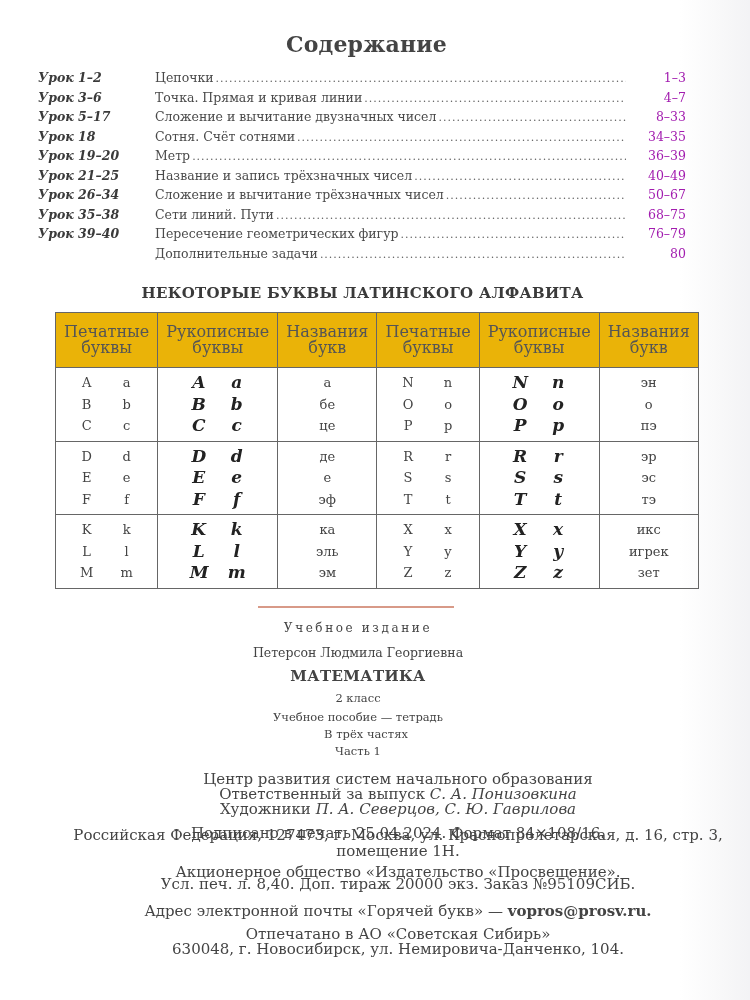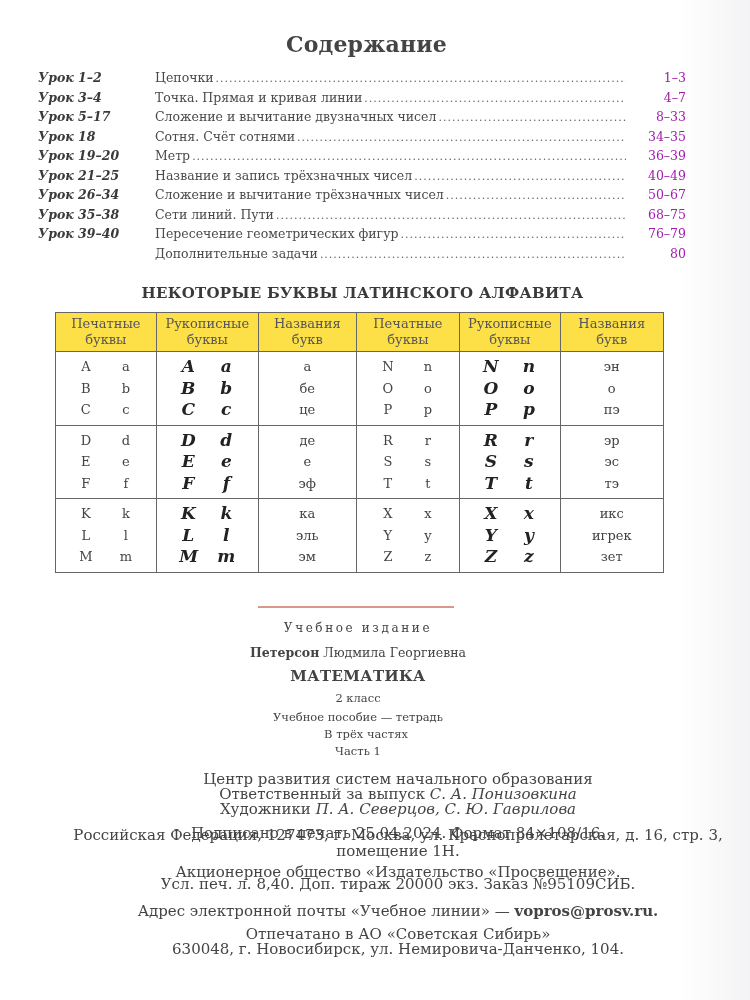--- a/index.html
+++ b/index.html
@@ -32,42 +32,42 @@
   h2.alpha-title {
     position: absolute; left: 0; width: 725px; top: 284px; margin: 0;
     text-align: center; font-size: 15px; font-weight: bold; color: #3a3a3a;
     letter-spacing: 0.3px;
   }
   table.alpha {
     position: absolute; left: 55px; top: 312px; width: 609px;
     border-collapse: collapse; font-size: 13px;
   }
   table.alpha th {
-    background: #fde047; font-weight: normal; color: #555;
-    border: 1.5px solid #666; height: 38px; padding: 0; line-height: 16px;
-    font-size: 13px;
+    background: #eab308; font-weight: normal; color: #555;
+    border: 1.5px solid #666; height: 38px; padding: 8px; line-height: 16px;
+    font-size: 16px;
   }
   table.alpha td { border-left: 1.5px solid #666; border-right: 1.5px solid #666; padding: 0; vertical-align: top; }
   table.alpha tr.grp td { border-bottom: 1.5px solid #666; }
   .cell-lines { display: flex; flex-direction: column; padding-top: 4px; padding-bottom: 4px; }
   .cell-lines .ln { height: 21.5px; line-height: 21.5px; text-align: center; color: #444; }
   .printed .ln { display: flex; justify-content: center; gap: 26px; }
   .printed .ln span { width: 14px; text-align: center; }
   .script .ln { display: flex; justify-content: center; gap: 20px; font-family: "DejaVu Serif", serif; font-style: italic; font-weight: bold; font-size: 17px; color: #222; }
   .script .ln span { width: 18px; text-align: center; }
   .names .ln { font-size: 13px; }
 
   .divider {
     position: absolute; left: 258px; top: 606px; width: 196px; height: 1.5px;
     background: #d89a88;
   }
   .colophon { position: absolute; left: 0; width: 716px; text-align: center; color: #444; }
   .c-edition { top: 621px; font-size: 12px; letter-spacing: 2.6px; }
   .c-author { top: 645px; font-size: 12.5px; }
-  .c-author b { font-weight: bold; }
+  .c-author b { font-weight: normal; }
   .c-subject { top: 667px; font-size: 15px; font-weight: bold; letter-spacing: 0.4px; }
   .c-small { font-size: 11.5px; line-height: 17px; }
   .c-grade { top: 690px; }
   .c-type { top: 709px; }
   .c-parts { top: 726px; padding-left: 8px; }
   .c-part { top: 743px; }
   .c-tiny { font-size: 15px; line-height: 15.5px; padding-left: 40px; }
   .c-center { top: 772px; }
   .c-resp { top: 787px; }
   .c-artists { top: 802px; }
@@ -91,21 +91,21 @@
 <div class="toc" id="toc">
     <div class="toc-row">
       <span class="toc-lesson">Урок 1–2</span>
       <span class="toc-topic">
         <span>Цепочки</span>
         <span class="dots"></span>
       </span>
       <span class="toc-pages">1–3</span>
     </div>
     <div class="toc-row">
-      <span class="toc-lesson">Урок 3–4</span>
+      <span class="toc-lesson">Урок 3–6</span>
       <span class="toc-topic">
         <span>Точка. Прямая и кривая линии</span>
         <span class="dots"></span>
       </span>
       <span class="toc-pages">4–7</span>
     </div>
     <div class="toc-row">
       <span class="toc-lesson">Урок 5–17</span>
       <span class="toc-topic">
         <span>Сложение и вычитание двузначных чисел</span>
@@ -456,15 +456,15 @@
 <div class="colophon c-small c-parts">В трёх частях</div>
 <div class="colophon c-small c-part">Часть 1</div>
 
 <div class="colophon c-tiny c-center">Центр развития систем начального образования</div>
 <div class="colophon c-tiny c-resp"><span>Ответственный за выпуск </span><span class="it">С. А. Понизовкина</span></div>
 <div class="colophon c-tiny c-artists"><span>Художники </span><span class="it">П. А. Северцов, С. Ю. Гаврилова</span></div>
 <div class="colophon c-tiny c-signed">Подписано в печать 25.04.2024. Формат 84×108/16.</div>
 <div class="colophon c-tiny c-print">Усл. печ. л. 8,40. Доп. тираж 20000 экз. Заказ №95109СИБ.</div>
 <div class="colophon c-tiny c-pub">Акционерное общество «Издательство «Просвещение».</div>
 <div class="colophon c-tiny c-addr">Российская Федерация, 127473, г. Москва, ул. Краснопролетарская, д. 16, стр. 3, помещение 1Н.</div>
-<div class="colophon c-tiny c-email"><span>Адрес электронной почты «Учебное линии» — </span><b>vopros@prosv.ru.</b></div>
+<div class="colophon c-tiny c-email"><span>Адрес электронной почты «Горячей букв» — </span><b>vopros@prosv.ru.</b></div>
 <div class="colophon c-tiny c-printed">Отпечатано в АО «Советская Сибирь»</div>
 <div class="colophon c-tiny c-printaddr">630048, г. Новосибирск, ул. Немировича-Данченко, 104.</div>
 
 </body></html>

